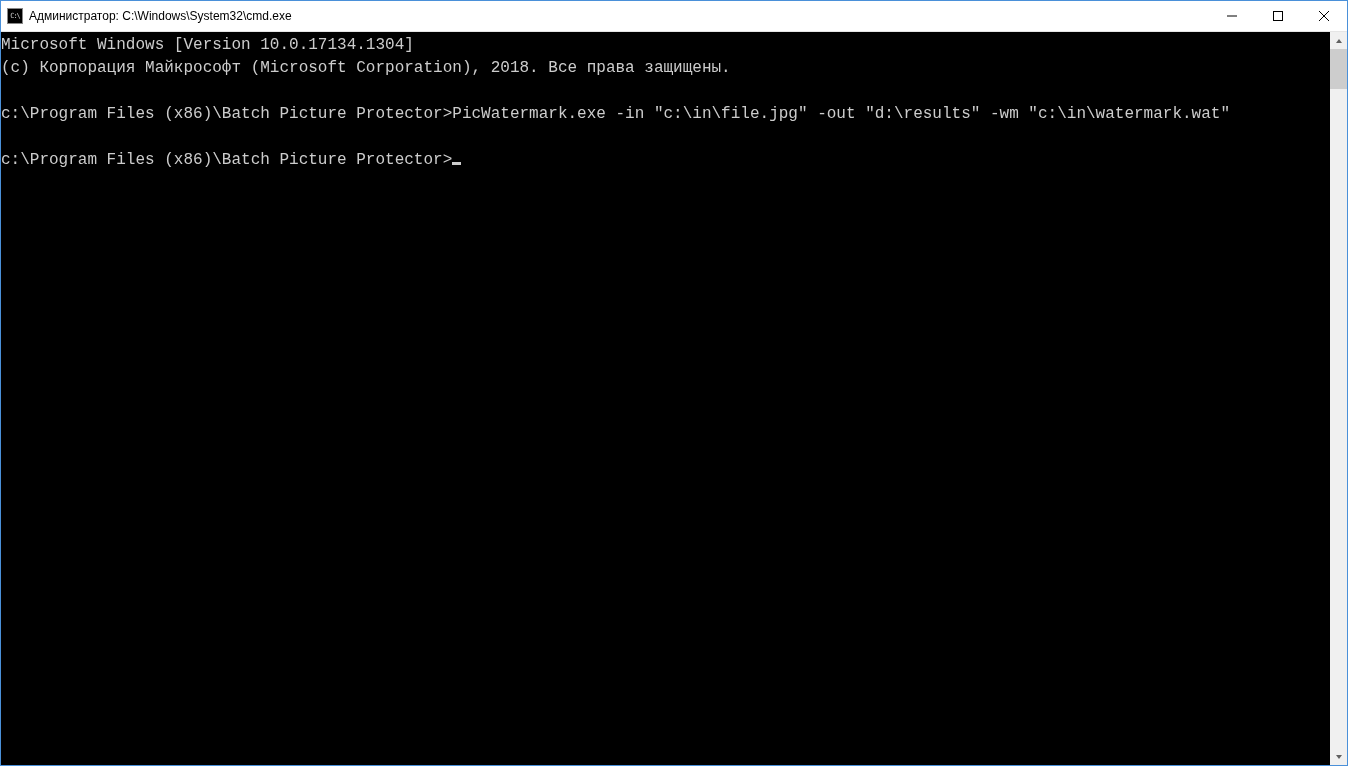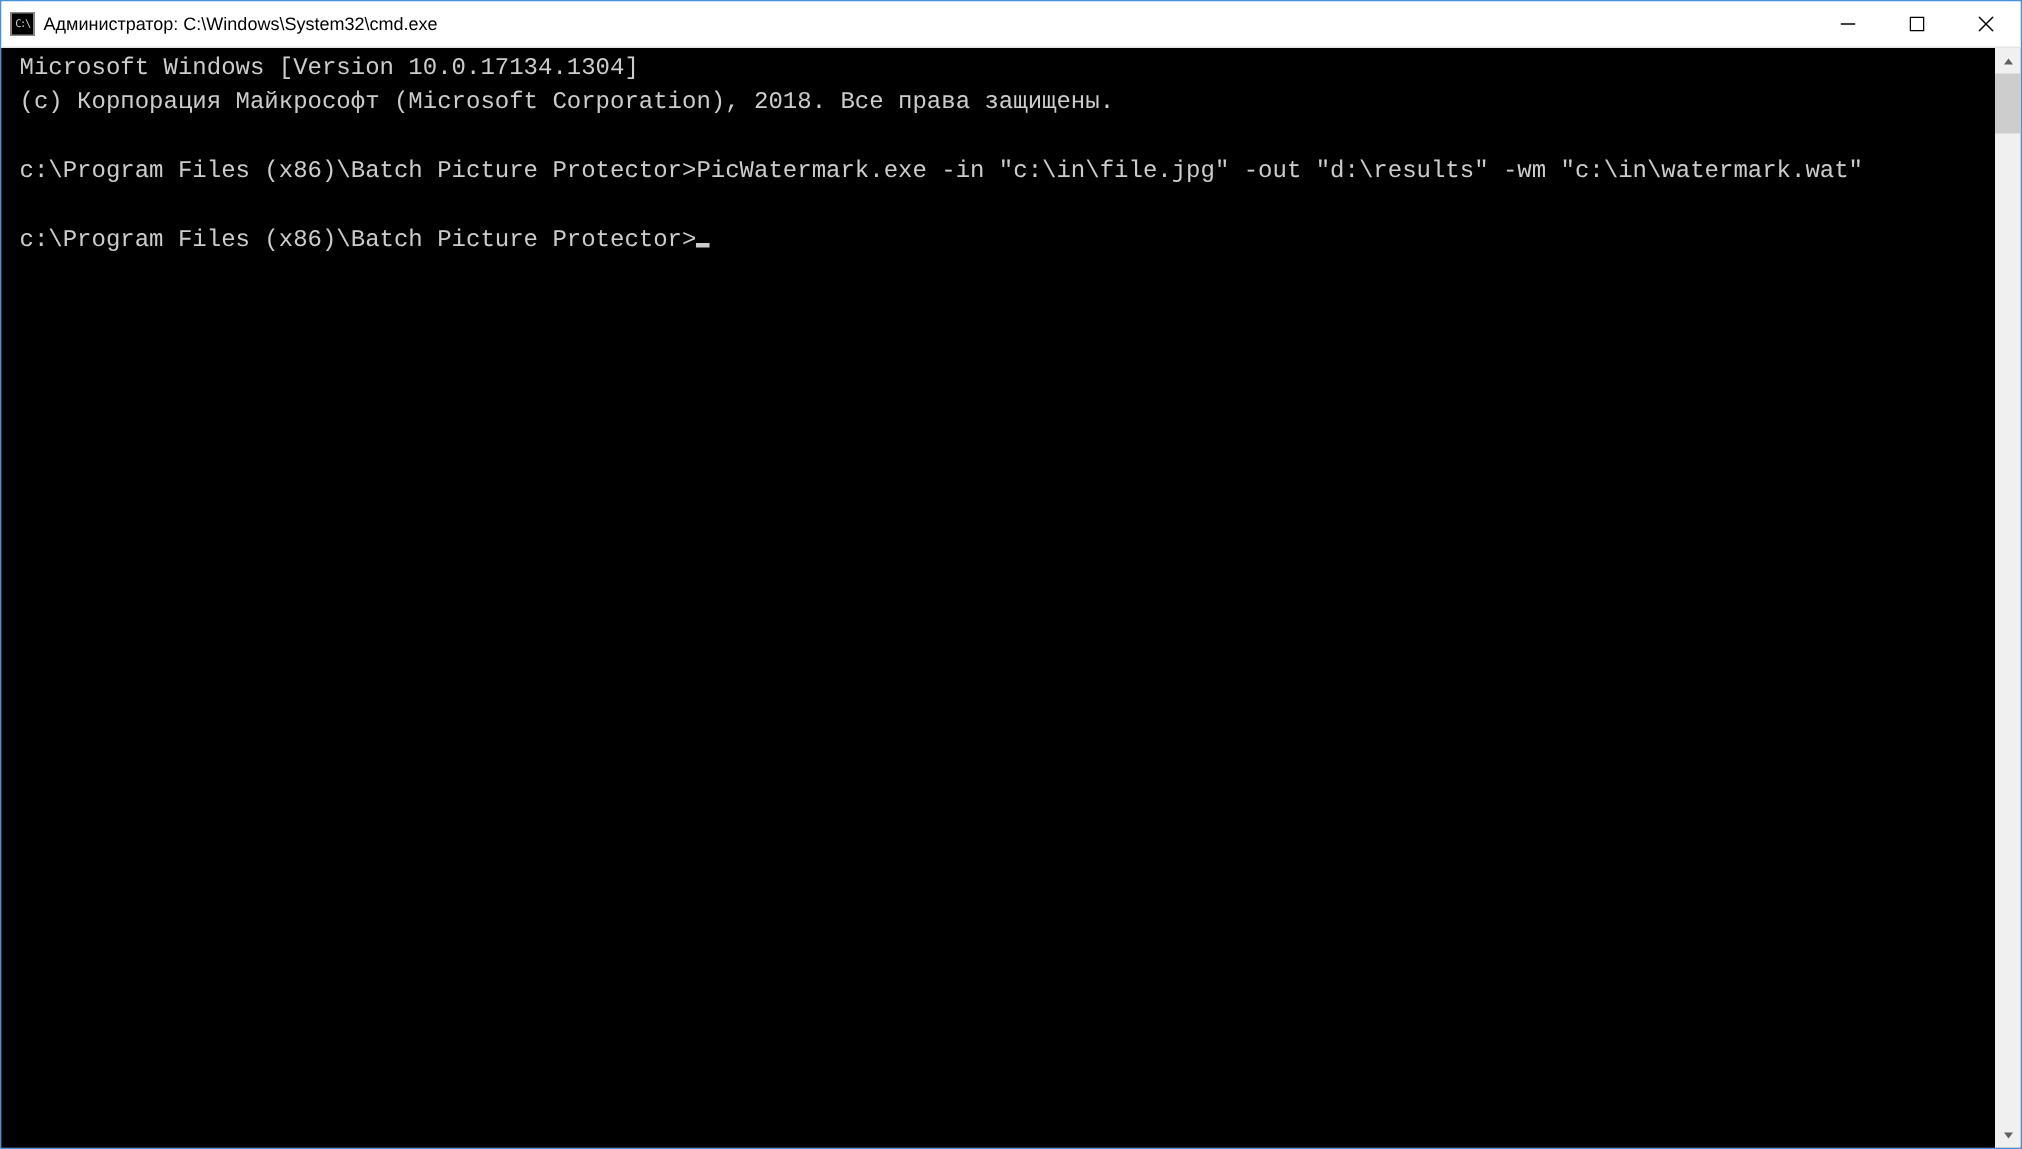--- a/index.html
+++ b/index.html
@@ -73,21 +73,21 @@
       background: #000;
       position: relative;
     }
     .terminal {
       flex: 1;
       background: #000;
       color: #cccccc;
       font-family: Consolas, "Courier New", monospace;
       font-size: 16px;
       line-height: 23px;
-      padding: 2px 12px;
+      padding: 2px 0;
       white-space: pre-wrap;
       word-break: break-all;
       overflow: hidden;
     }
     .scrollbar {
       width: 17px;
       background: #f0f0f0;
       display: flex;
       flex-direction: column;
     }

